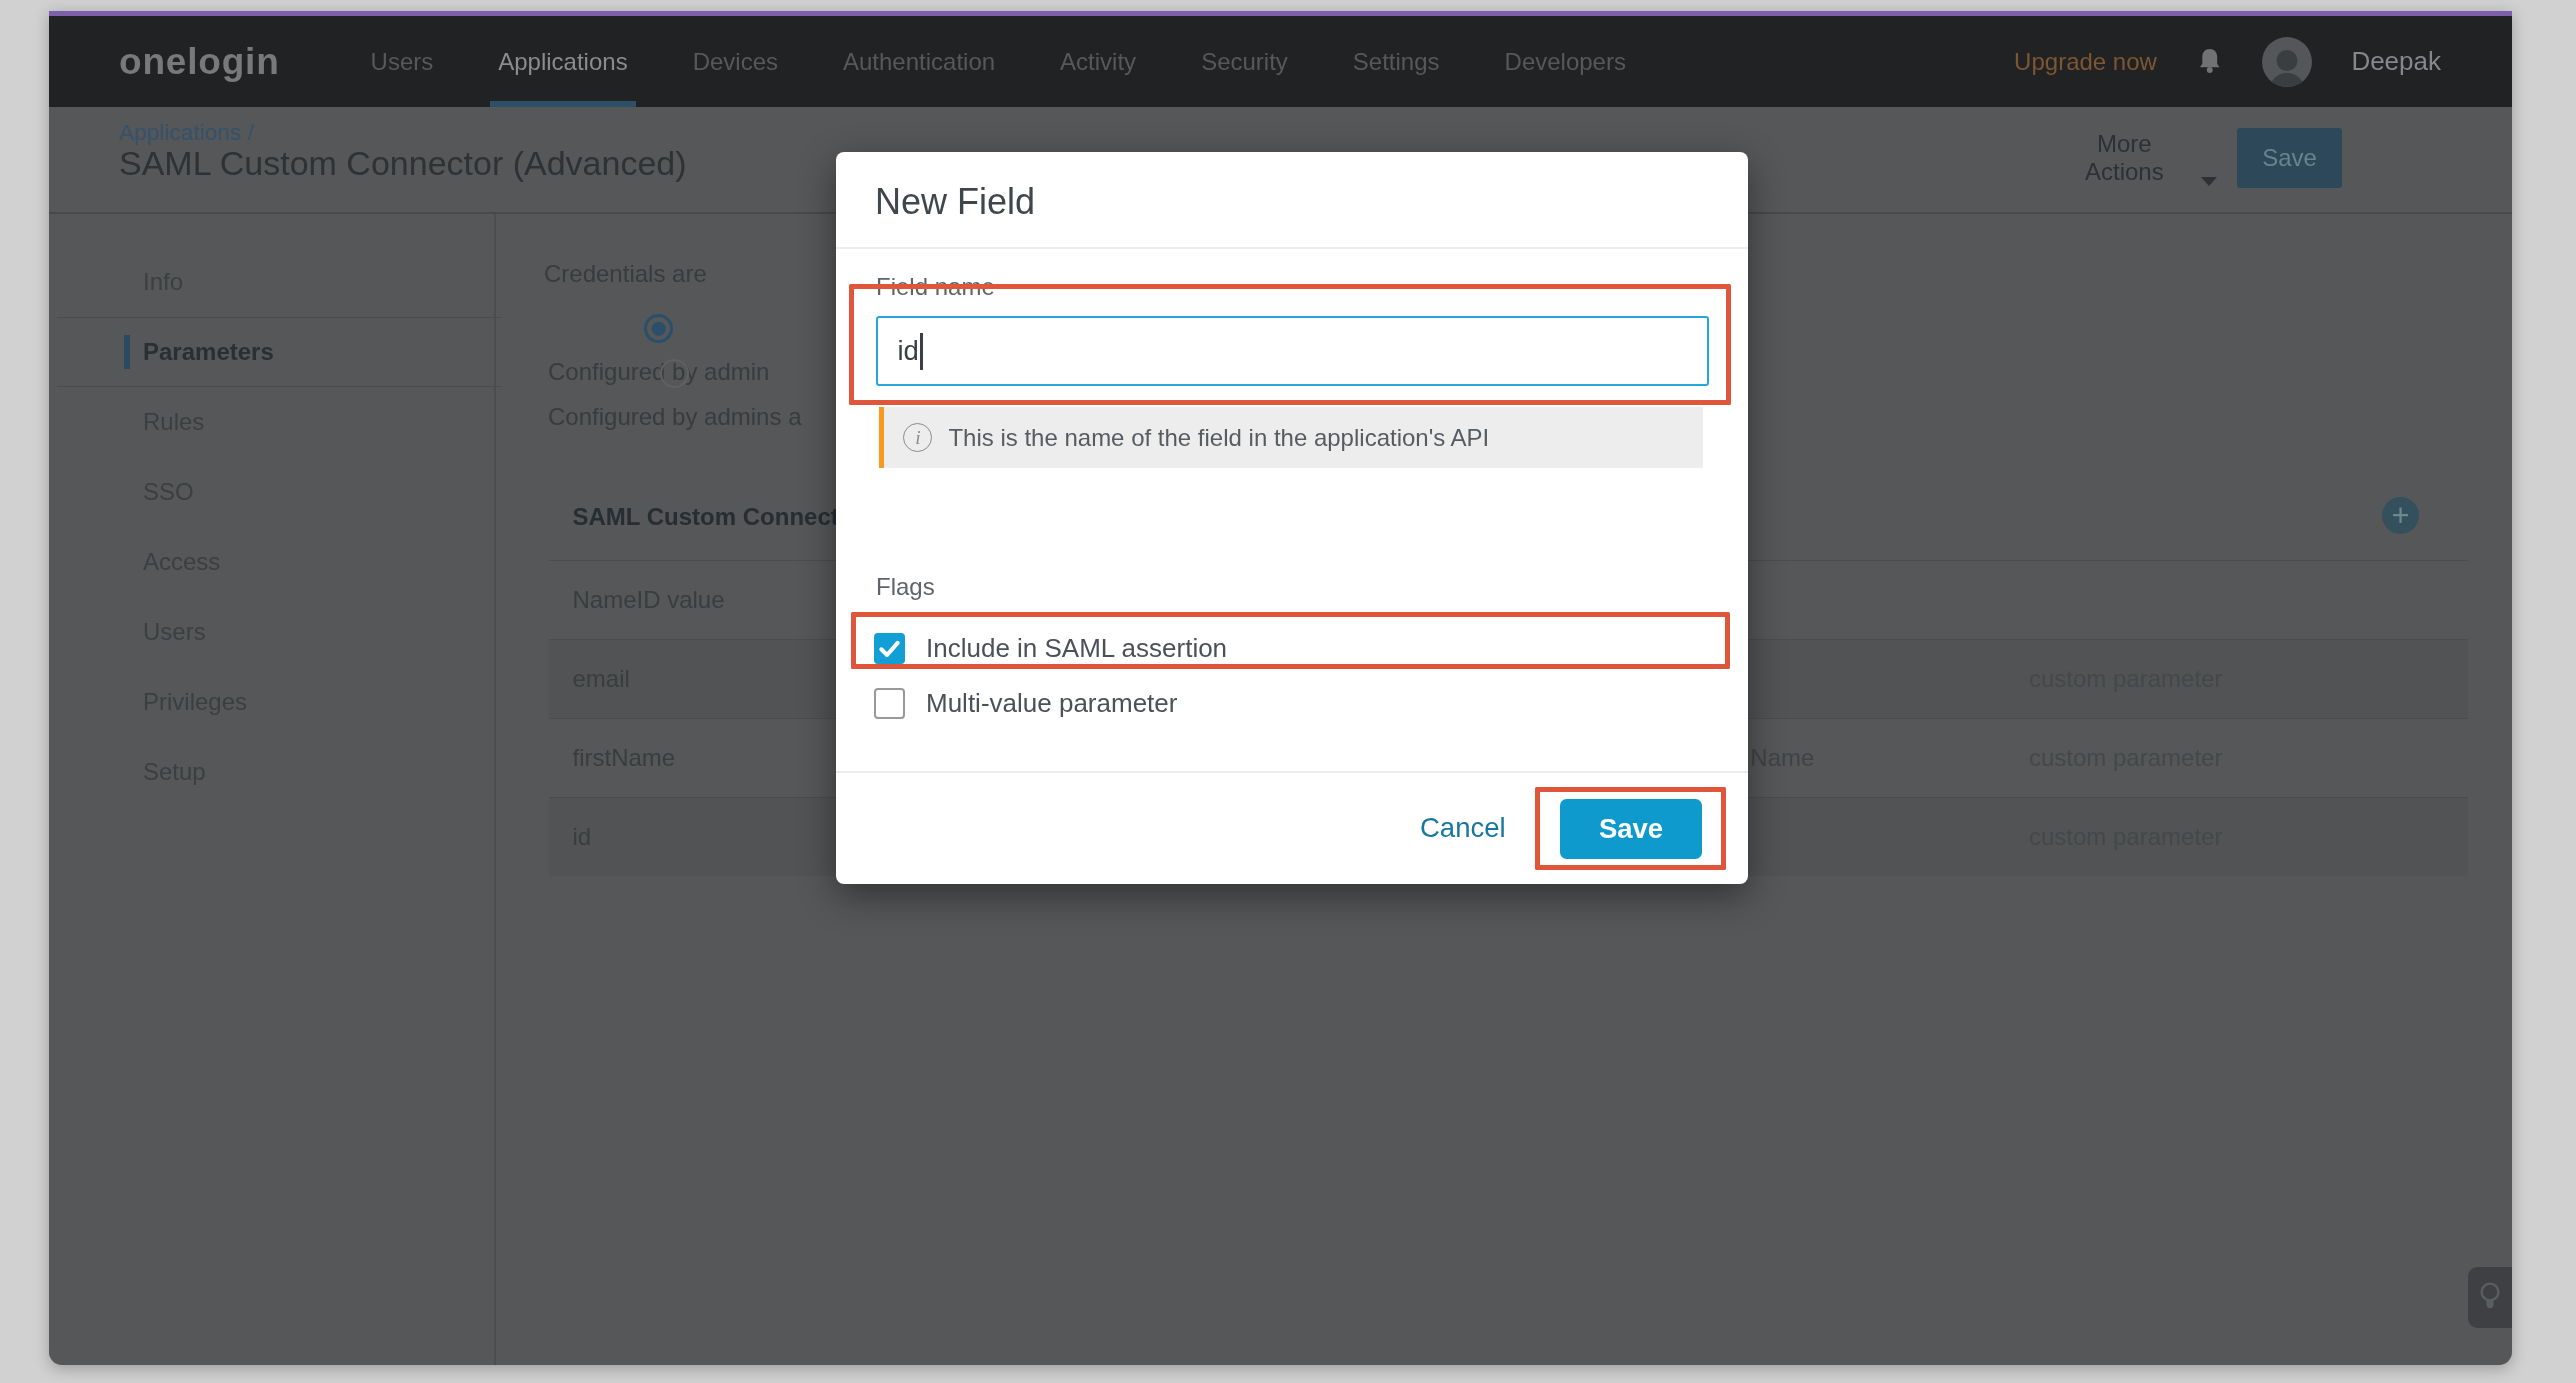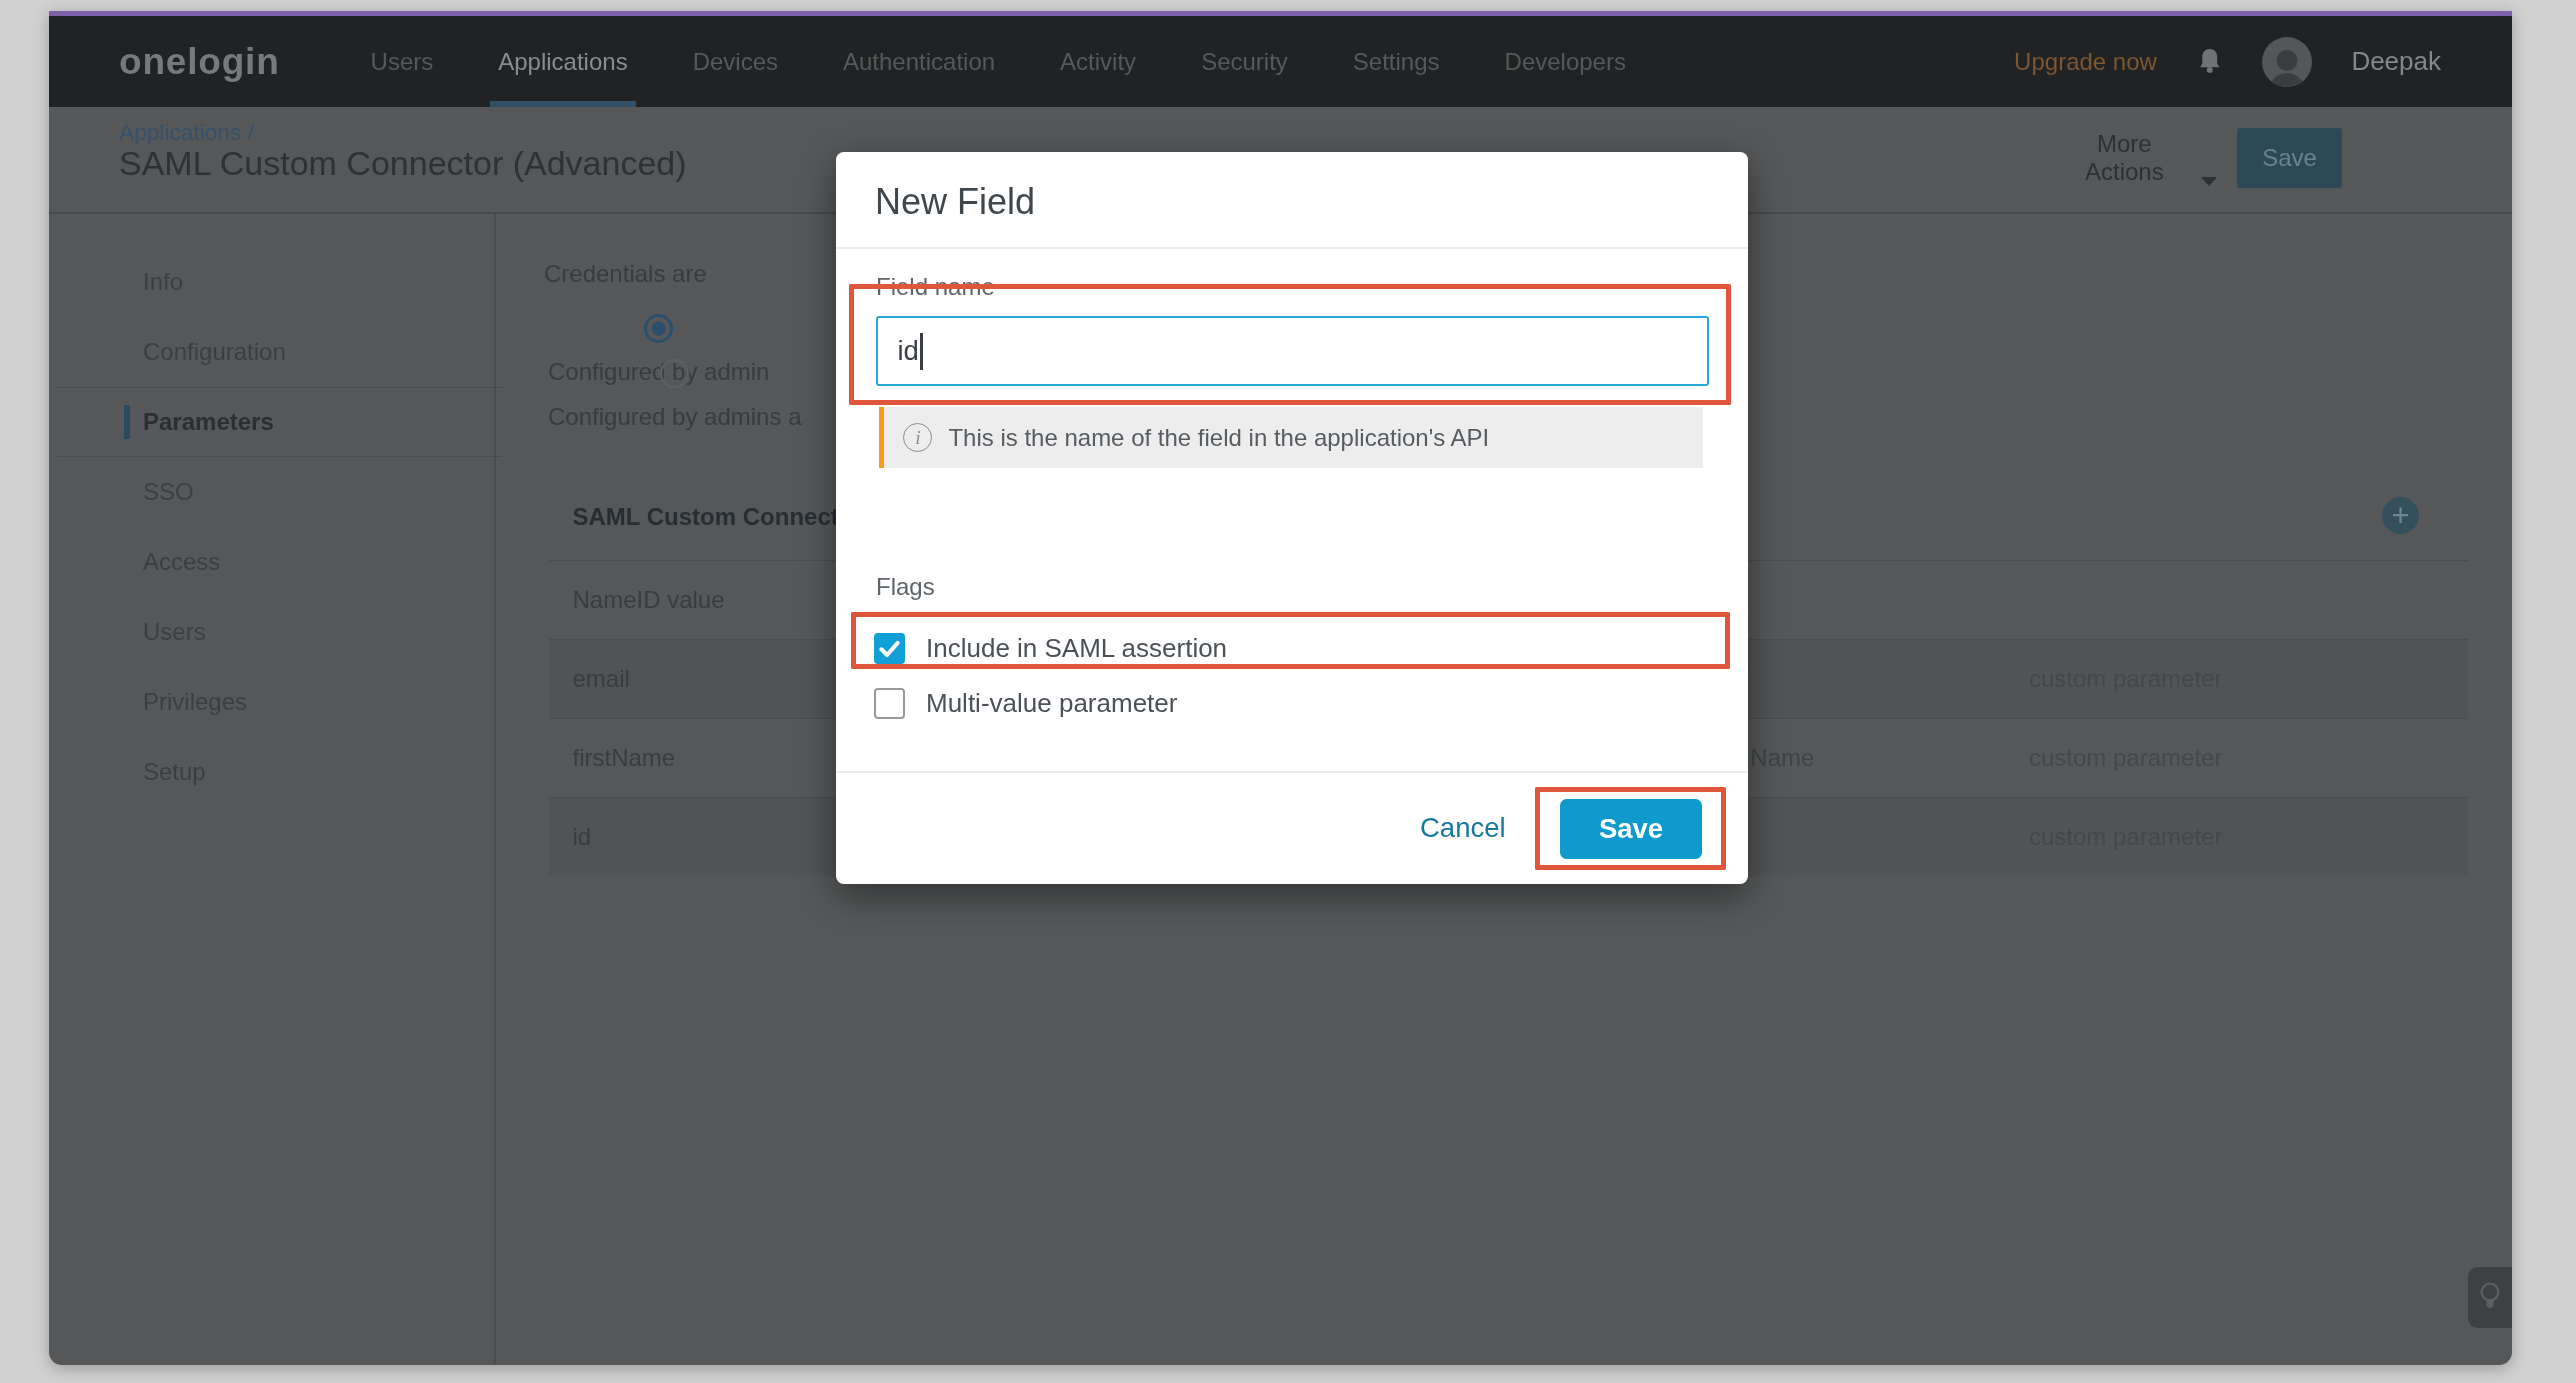--- a/index.html
+++ b/index.html
@@ -148,25 +148,25 @@
       <span>More Actions</span>
       <span class="caret"></span>
     </button>
     <button class="btn-save-top">Save</button>
 
     <div class="header-divider"></div>
     <div class="v-divider"></div>
 
     <div class="sidebar">
       <div class="side-item">Info</div>
-      <div class="side-item">Configuration</div>
       <div class="side-item active">
         <span class="active-bar"></span>
         <span>Parameters</span>
       </div>
+      <div class="side-item">Rules</div>
       <div class="side-item">SSO</div>
       <div class="side-item">Access</div>
       <div class="side-item">Users</div>
       <div class="side-item">Privileges</div>
       <div class="side-item">Setup</div>
     </div>
 
     <div class="cred-heading">Credentials are</div>
 
     <div class="radio-row" style="top:303px;">

